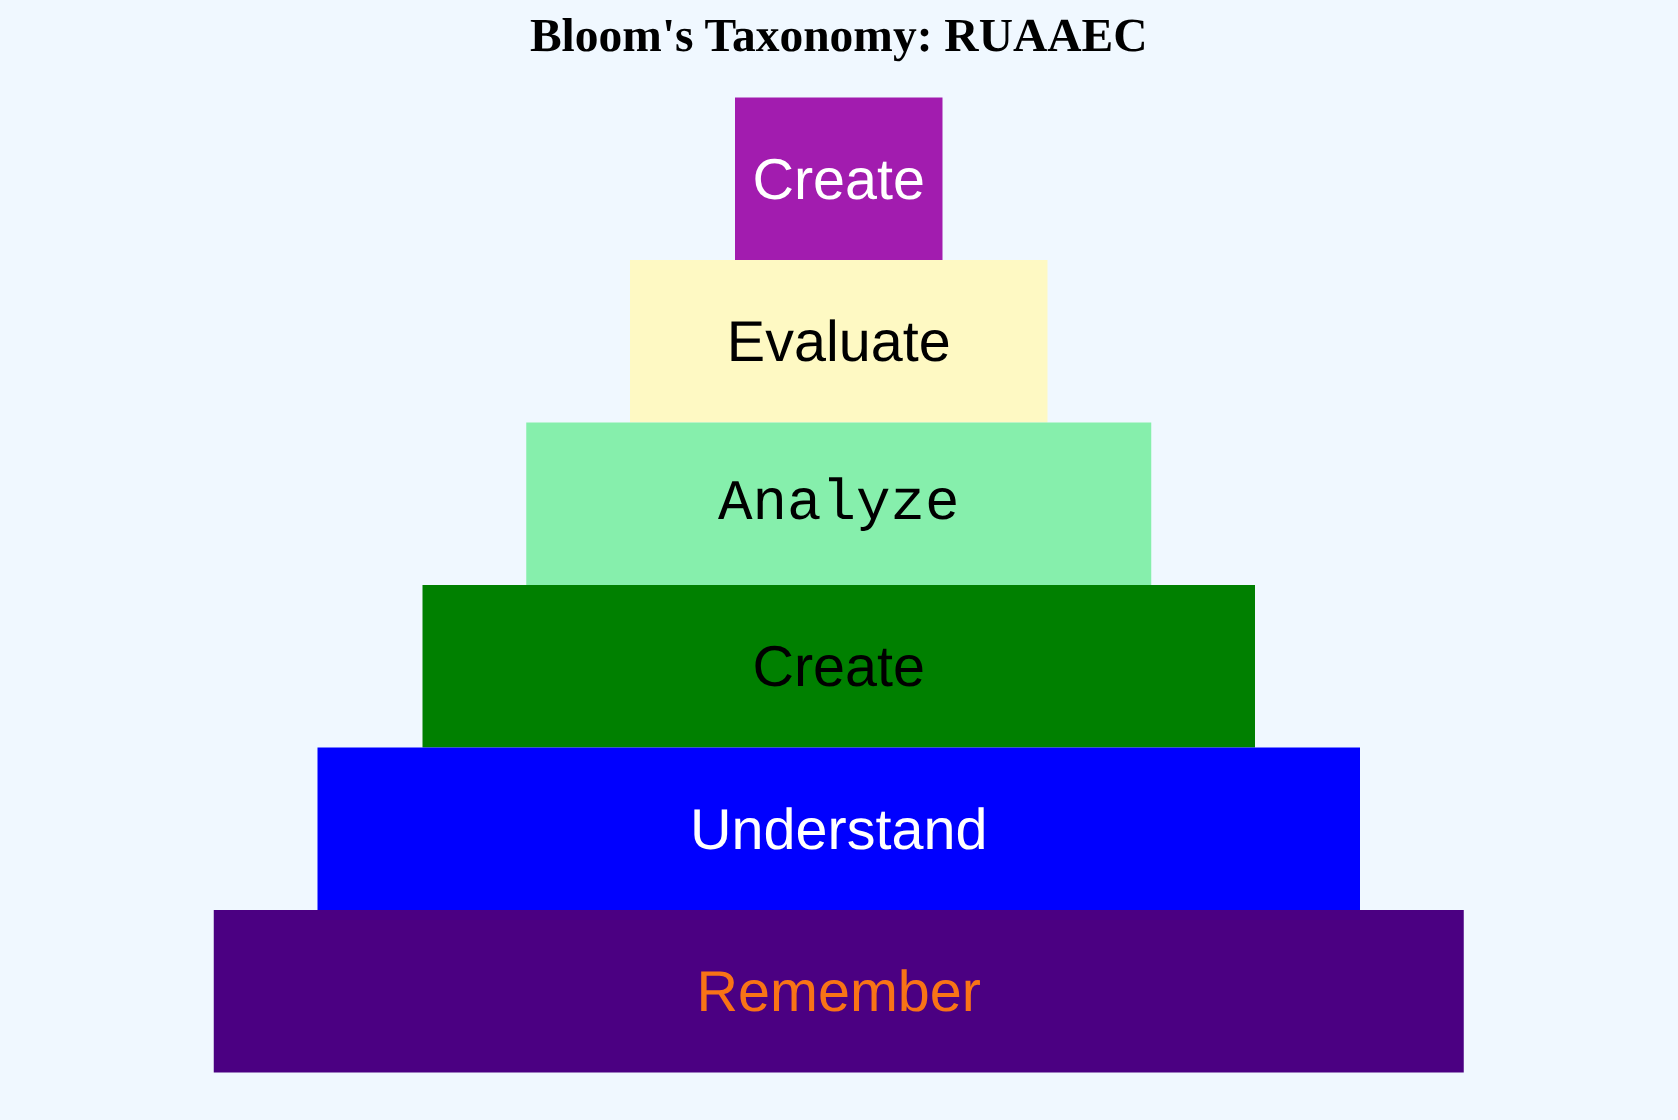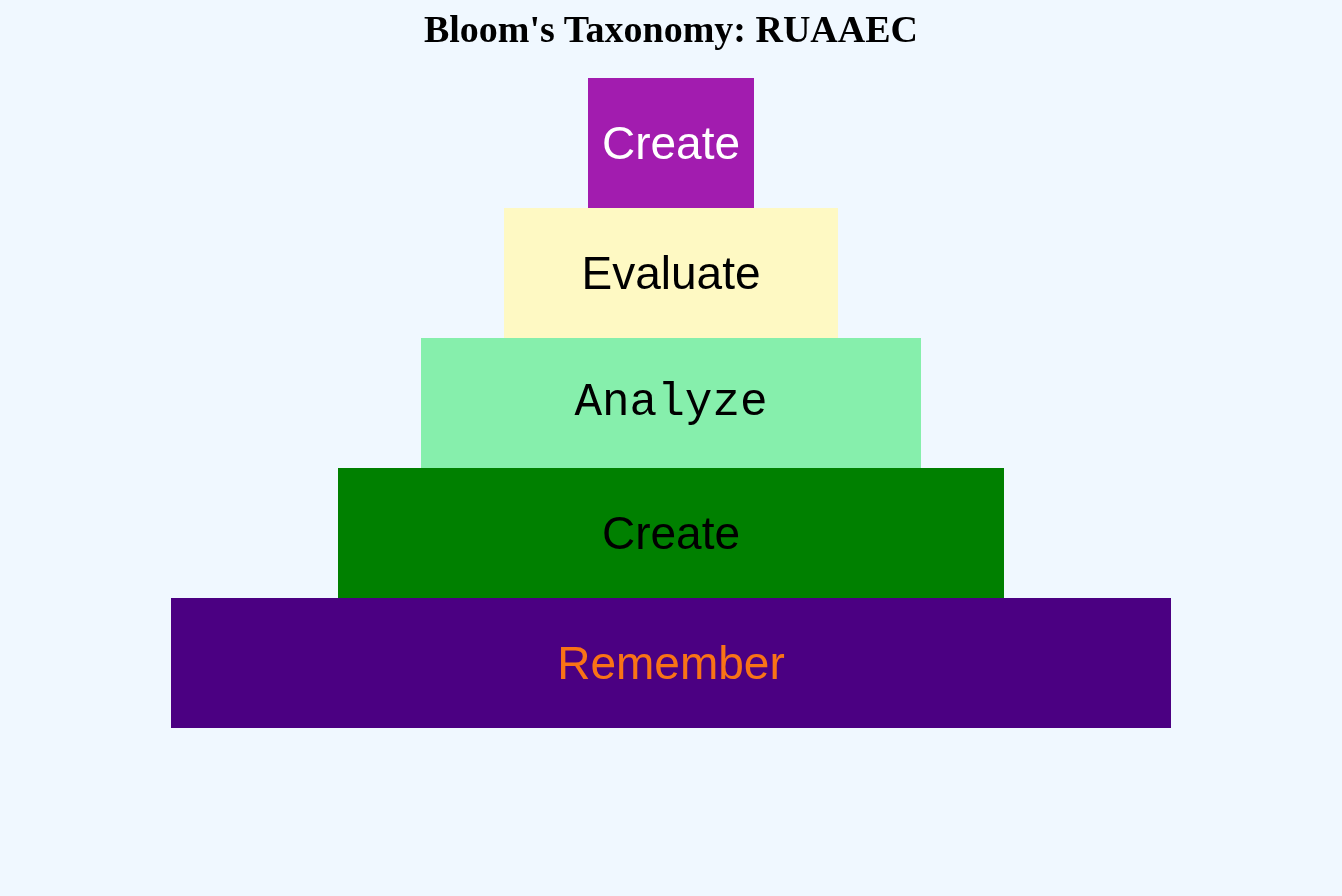--- a/index.html
+++ b/index.html
@@ -48,16 +48,19 @@
     </div>
     <div class="level" style="width: 33.33%; background-color: #fef9c3; color: rgb(0, 0, 0);">
       <span>Evaluate</span>
     </div>
     <div class="level" style="width: 50%; background-color: #86efac; color: rgb(0, 0, 0); font-family: Liberation Mono, monospace;">
       <span>Analyze</span>
     </div>
     <div class="level" style="width: 66.67%; background-color: rgb(0, 128, 0); color: rgb(0, 0, 0);">
       <span>Create</span>
     </div>
+    <div class="level" style="width: 83.33%; background-color: rgb(0, 0, 255); color: rgb(255, 255, 255);">
+      <span>Understand</span>
+    </div>
     <div class="level" style="width: 100%; background-color: rgb(75, 0, 130); color: #f97316;">
       <span>Remember</span>
     </div>
   </div>
 
 </body></html>

